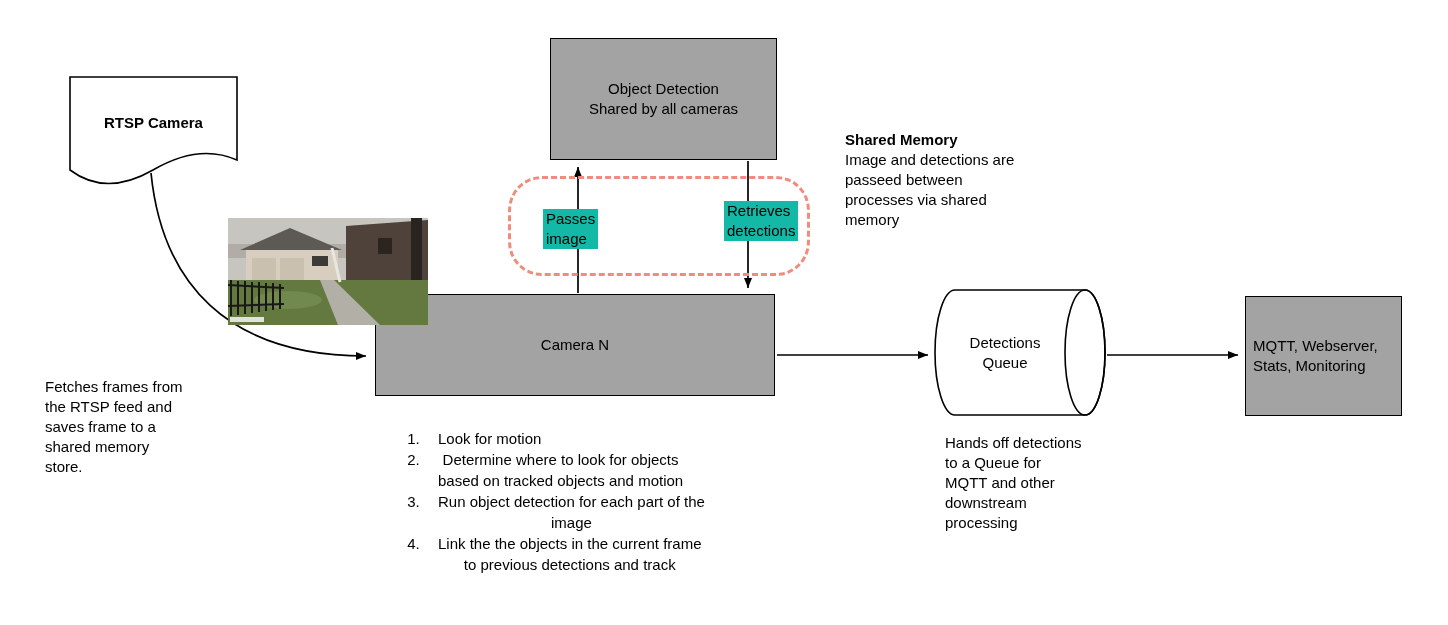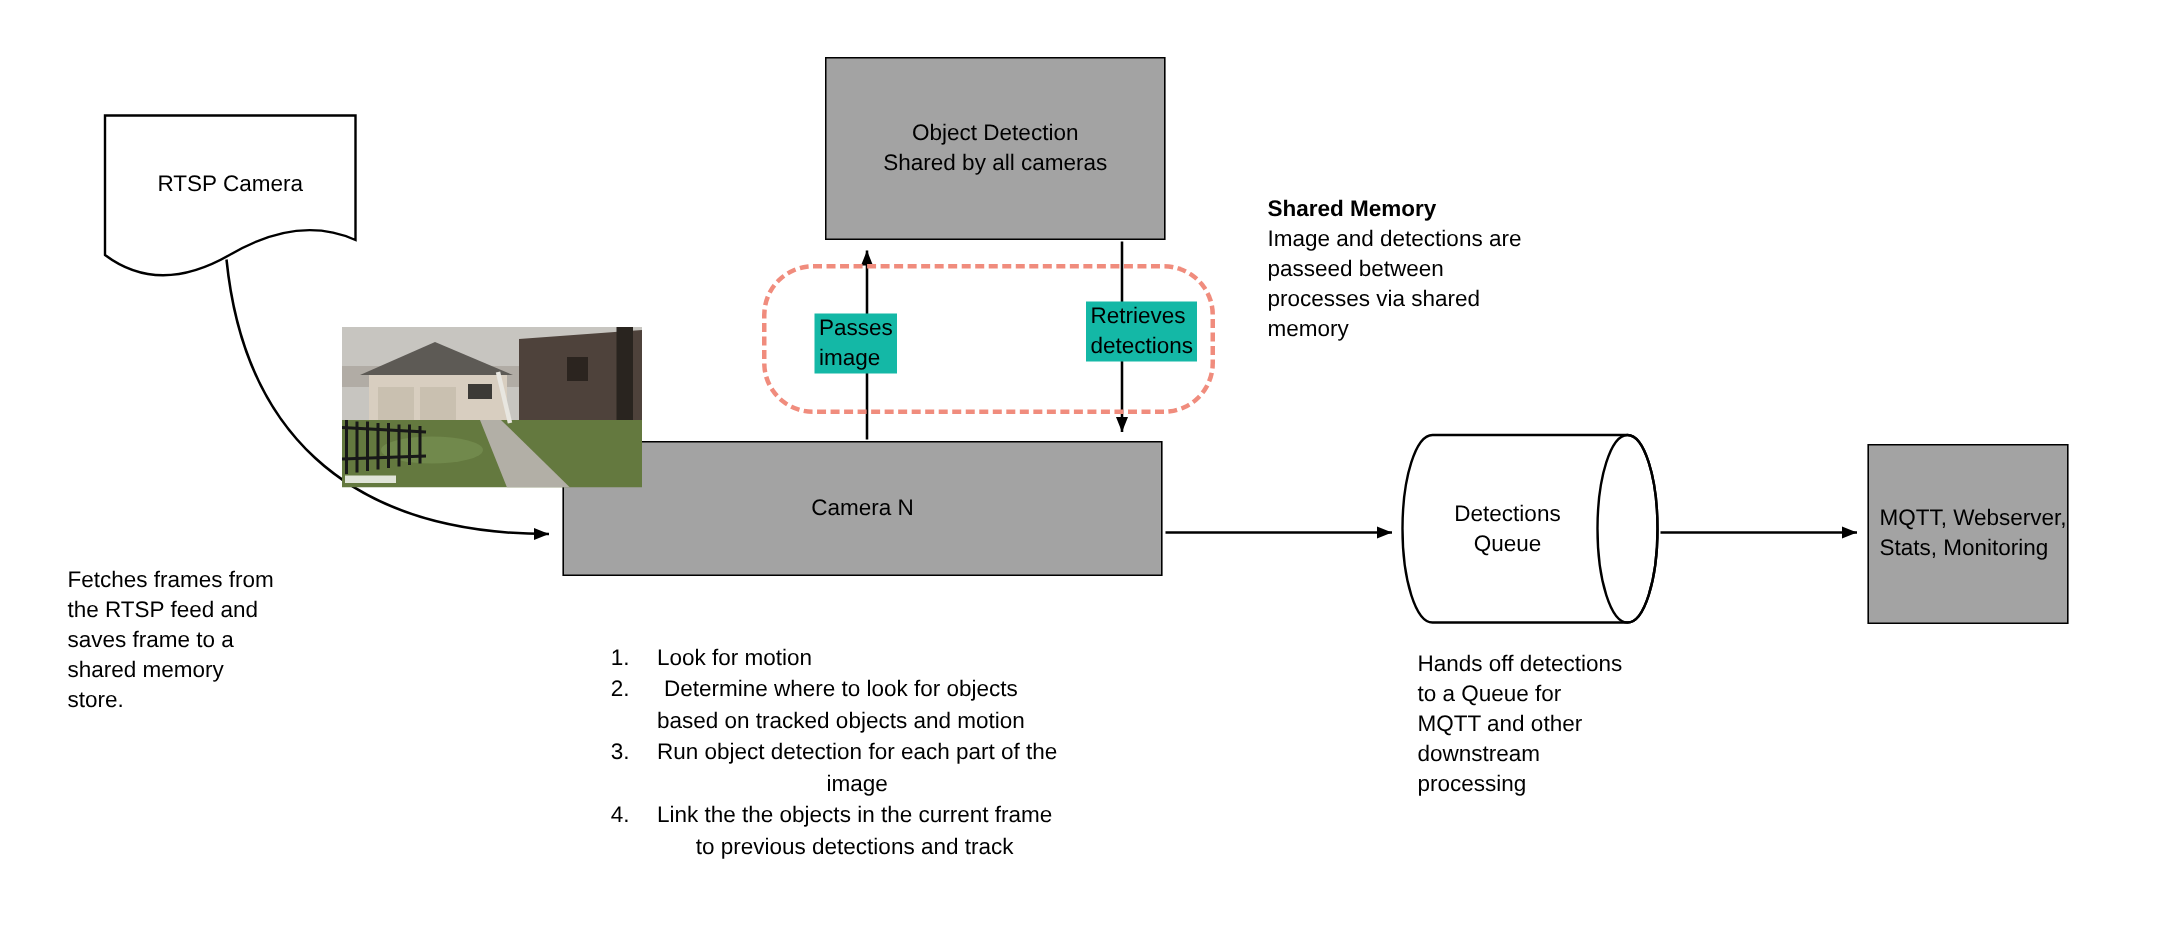--- a/index.html
+++ b/index.html
@@ -43,34 +43,34 @@
     <path d="M777,355 L928,355" fill="none" stroke="#000000" stroke-width="1.7" marker-end="url(#arrow)"></path>
 
     <path d="M1107,355 L1238,355" fill="none" stroke="#000000" stroke-width="1.7" marker-end="url(#arrow)"></path>
 
     <path d="M955,290 L1085,290 A20,62.5 0 0 1 1085,415 L955,415 A20,62.5 0 0 1 955,290 Z" fill="#ffffff" stroke="#000000" stroke-width="1.6"></path>
     <ellipse cx="1085" cy="352.5" rx="20" ry="62.5" fill="none" stroke="#000000" stroke-width="1.6"></ellipse>
   </svg>
 
   <div class="dashed" style="left:508px; top:176px; width:302px; height:100px;"></div>
 
-  <div class="label flexcenter" style="left:70px; top:77px; width:167px; height:92px; text-align:center;">
+  <div class="label flexcenter" style="left:70px; top:77px; width:167px; height:92px; text-align:center;font-weight:bold;">
     <span>RTSP Camera</span>
   </div>
 
   <div class="node" style="left:550px; top:38px; width:227px; height:122px; flex-direction:column;">
     <div>Object Detection</div>
     <div class="italic">Shared by all cameras</div>
   </div>
 
-  <div class="node" style="left:375px; top:294px; width:400px; height:90px;">
+  <div class="node" style="left:375px; top:294px; width:400px; height:102px;">
     <div>Camera N</div>
   </div>
 
-  <div class="node" style="left:1245px; top:296px; width:134px; height:120px; justify-content:flex-start; text-align:left; padding-left:7px;">
+  <div class="node" style="left:1245px; top:296px; width:157px; height:120px; justify-content:flex-start; text-align:left; padding-left:7px;">
     <div class="pre">MQTT, Webserver,
 Stats, Monitoring</div>
   </div>
 
   <div class="label flexcenter pre" style="left:935px; top:290px; width:140px; height:125px; text-align:center;">Detections
 Queue</div>
 
   <div class="label edge-label pre" style="left:543px; top:209px;">Passes
 image</div>
   <div class="label edge-label pre" style="left:724px; top:201px;">Retrieves

